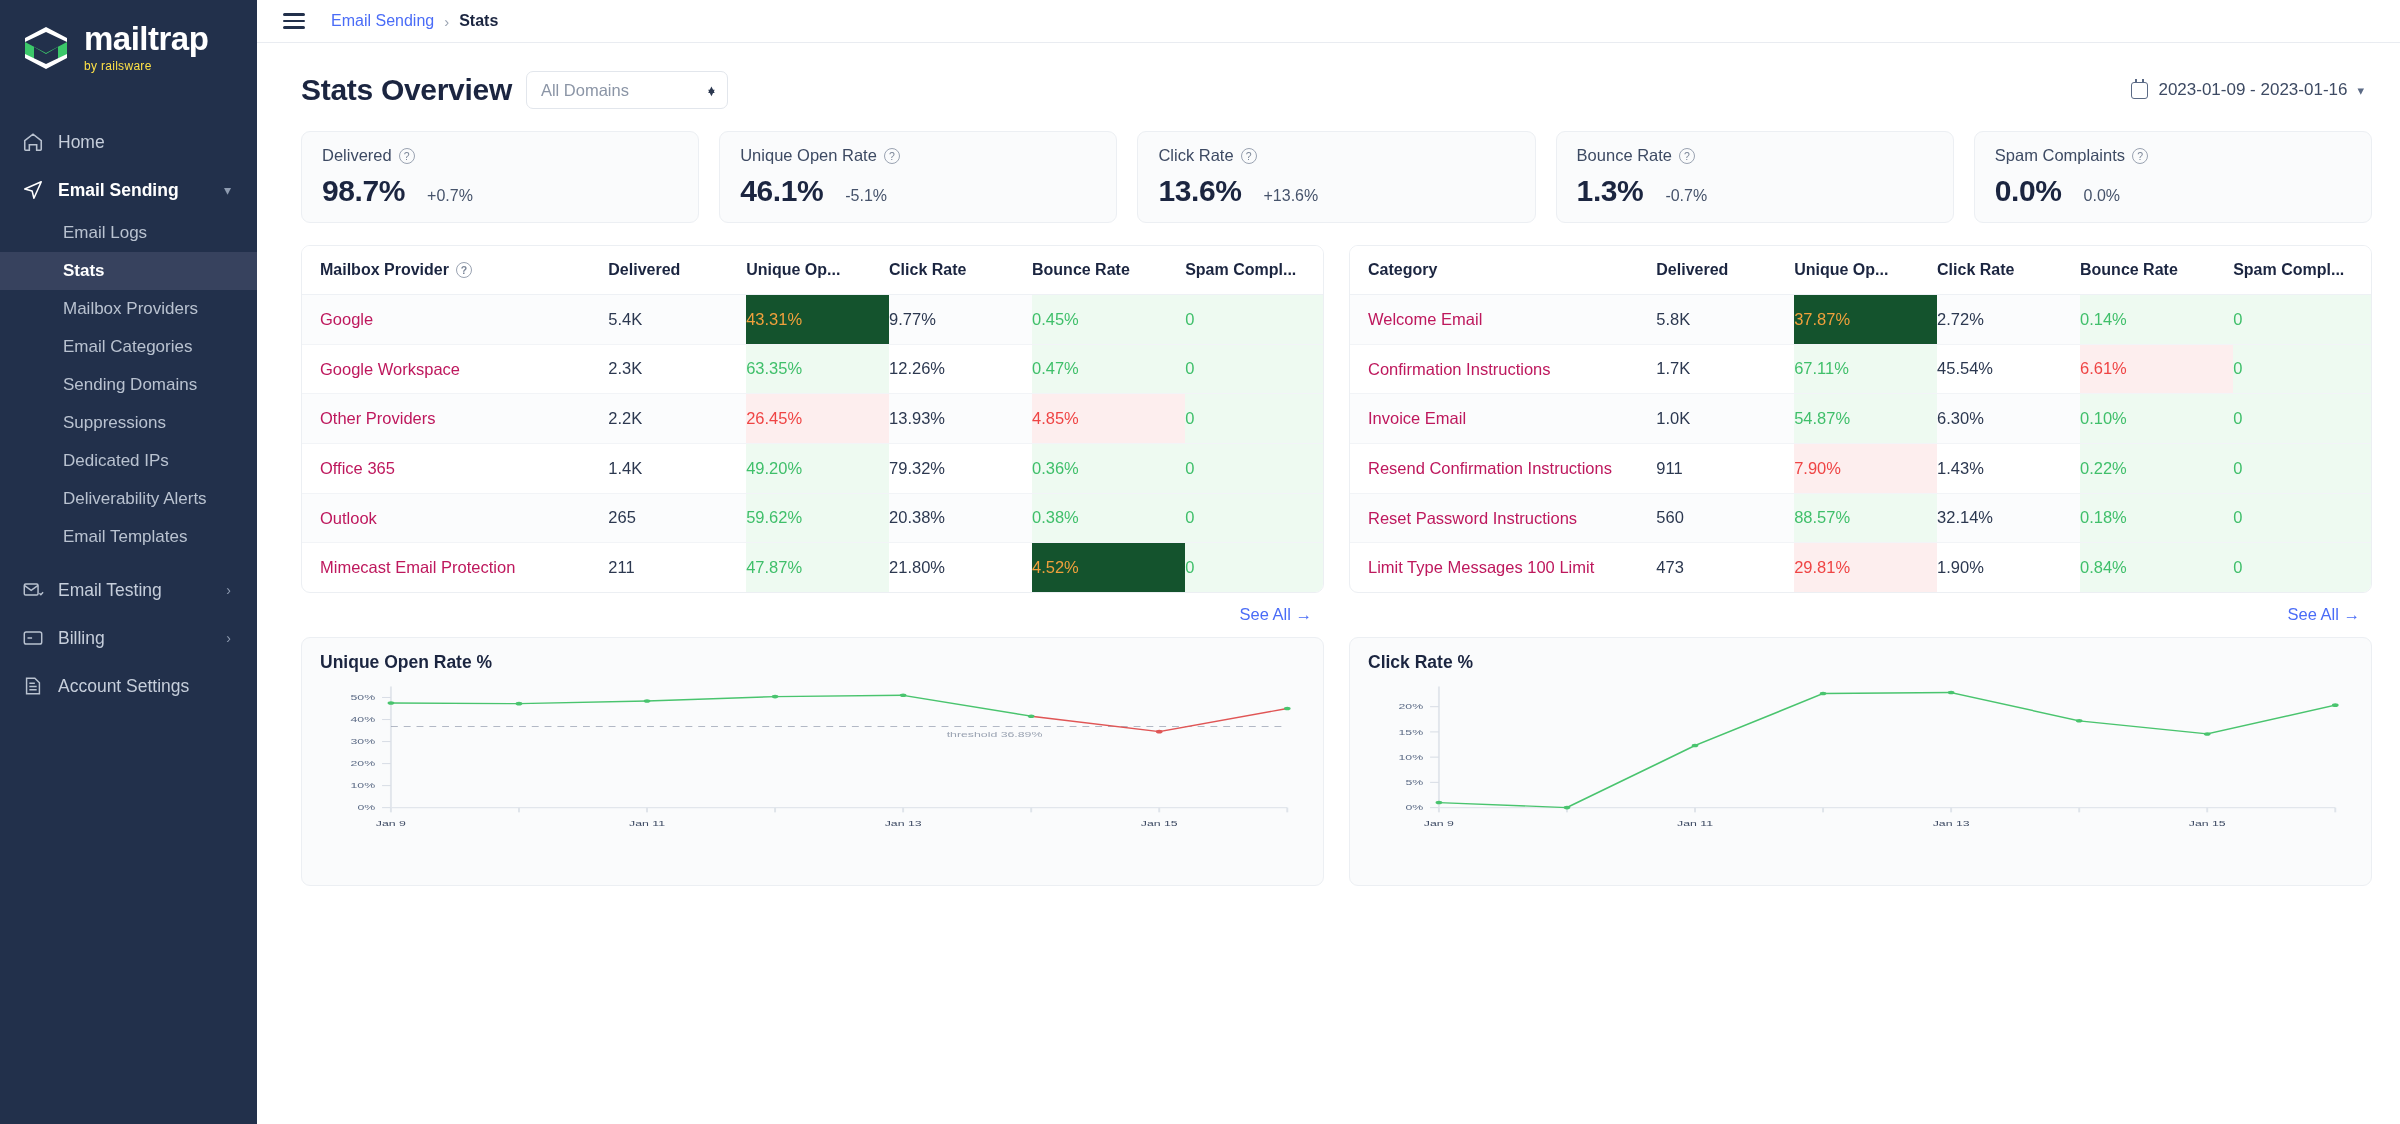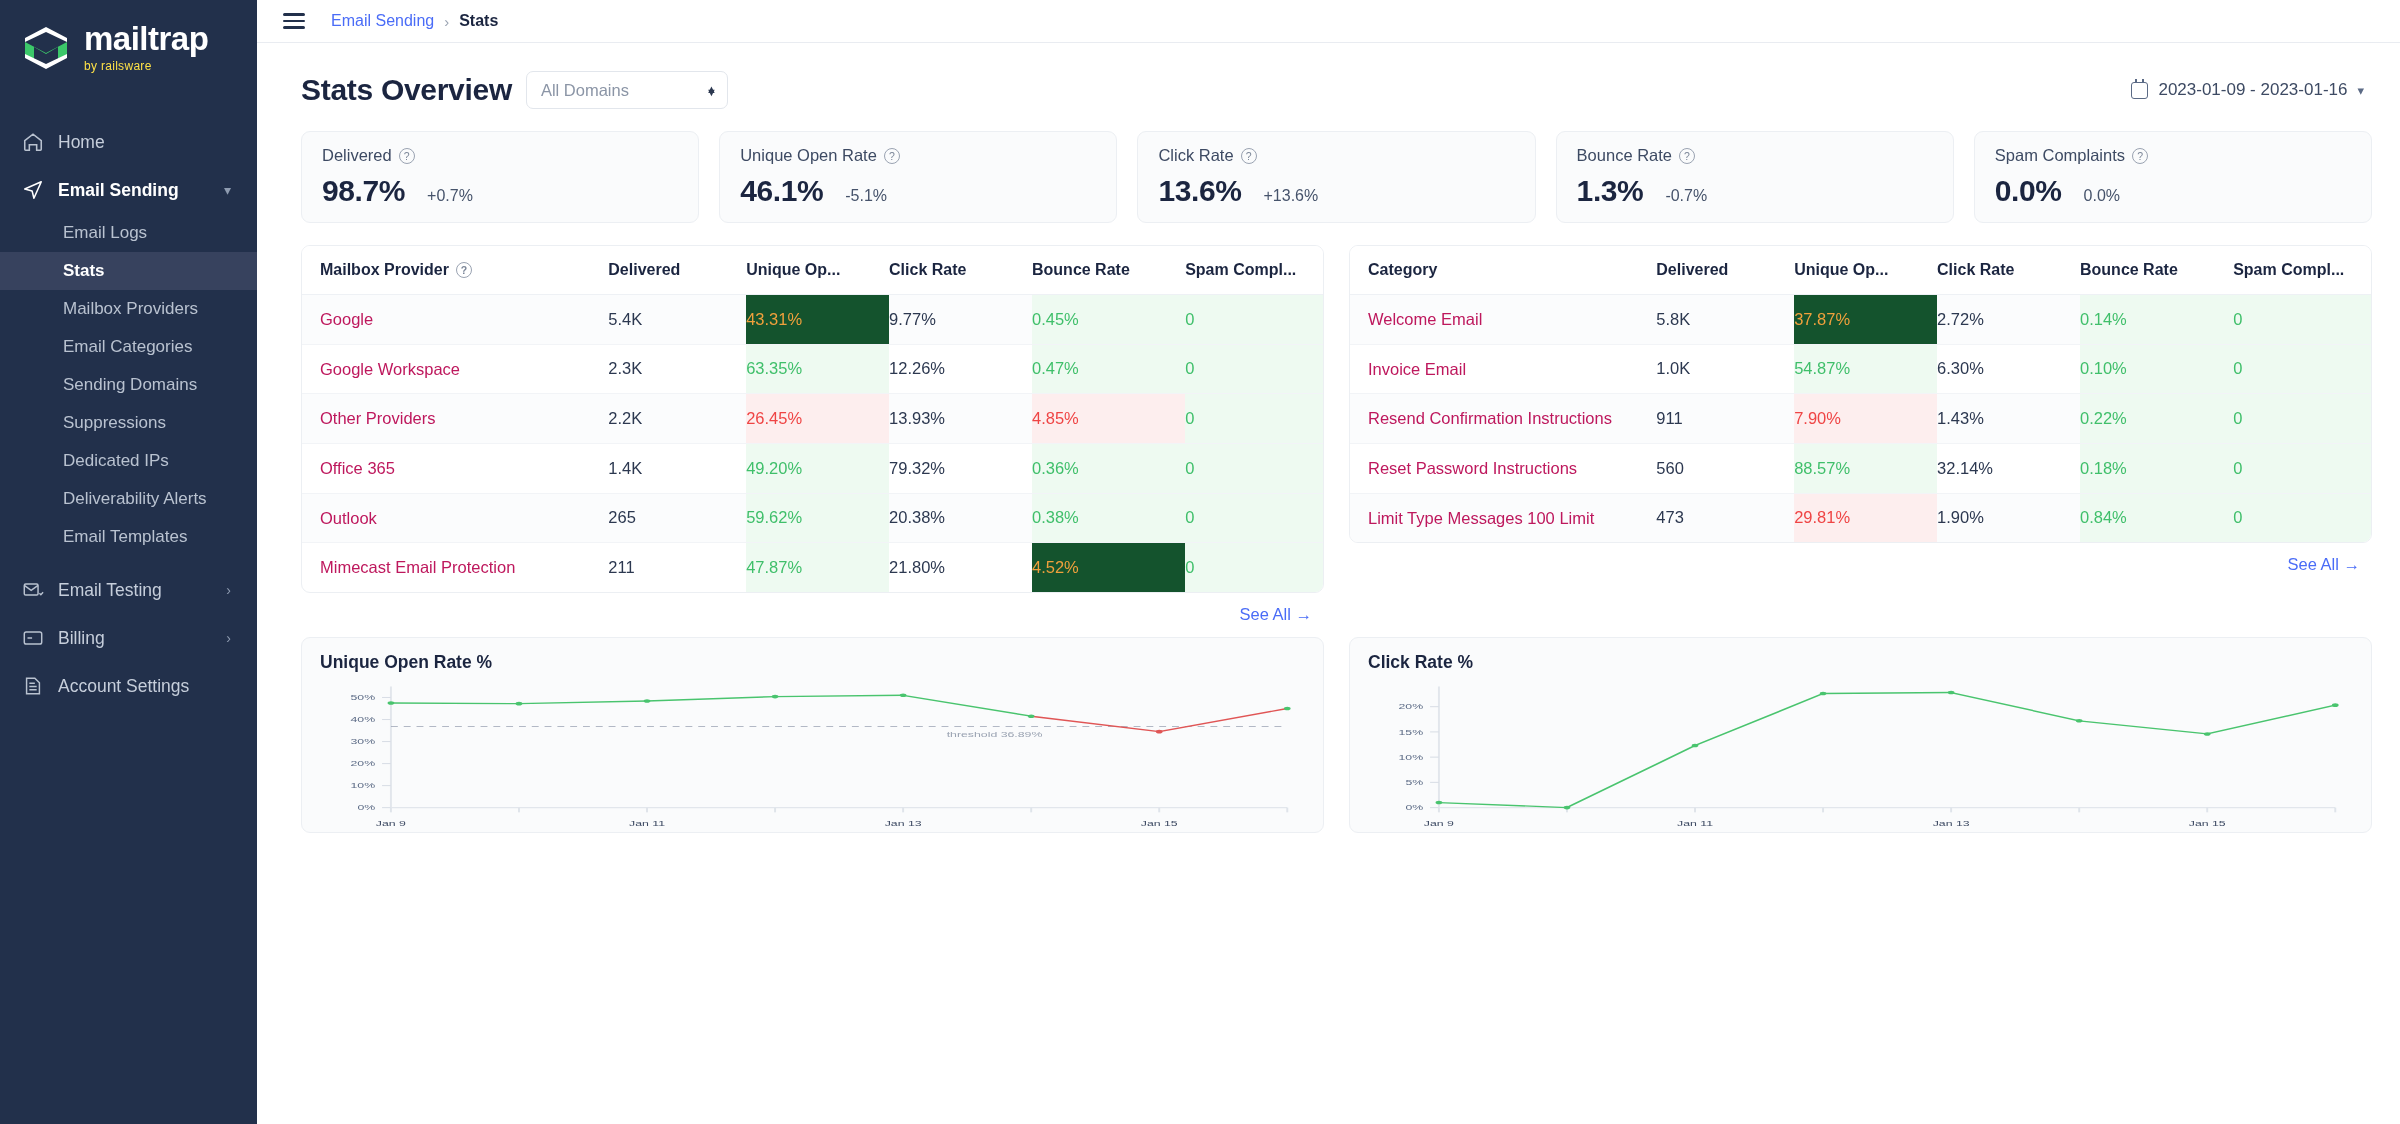--- a/index.html
+++ b/index.html
@@ -133,21 +133,21 @@
   .bg-bad  { background: #fdeeee; }
   .bg-none { background: transparent; }
   tbody tr:nth-child(odd) { background: #fbfcfd; }
 
   .seeall-wrap { display: flex; justify-content: flex-end; padding: 12px 12px 0 0; }
   .seeall { color: #4a6cf7; font-size: 16.5px; cursor: pointer; }
 
   
   .charts { display: flex; gap: 25px; margin-top: 13px; }
   .chartcard {
-    flex: 1; min-width: 0; height: 196px;
+    flex: 1; min-width: 0; height: 249px;
     background: #fafbfc; border: 1px solid #eceff3; border-radius: 9px;
     padding: 14px 18px 6px 18px;
   }
   .chart-title { font-size: 17.5px; font-weight: 700; color: #1b2540; }
   .chart-body { margin-top: 4px; height: 158px; }
   .chart-body svg { display: block; width: 100%; height: 100%; }
   .ytick { font-size: 12.5px; fill: #5b6a85; text-anchor: end; font-family: "Liberation Sans", sans-serif; }
   .xtick { font-size: 12.5px; fill: #3d4a63; text-anchor: middle; font-family: "Liberation Sans", sans-serif; }
   .thlabel { font-size: 12.5px; fill: #9aa3b2; font-family: "Liberation Sans", sans-serif; }
 </style>
@@ -450,20 +450,28 @@
                 <th>Spam Compl...</th>
               </tr>
             </thead>
             <tbody>
               <tr>
                 <td><span class="rowname">Welcome Email</span></td>
                 <td>5.8K</td>
                 <td class="m-warn bg-warn">37.87%</td>
                 <td class="m-plain bg-none">2.72%</td>
                 <td class="m-good bg-good">0.14%</td>
+                <td class="m-good bg-good">0</td>
+              </tr>
+              <tr>
+                <td><span class="rowname">Confirmation Instructions</span></td>
+                <td>1.7K</td>
+                <td class="m-good bg-good">67.11%</td>
+                <td class="m-plain bg-none">45.54%</td>
+                <td class="m-bad bg-bad">6.61%</td>
                 <td class="m-good bg-good">0</td>
               </tr>
               <tr>
                 <td><span class="rowname">Invoice Email</span></td>
                 <td>1.0K</td>
                 <td class="m-good bg-good">54.87%</td>
                 <td class="m-plain bg-none">6.30%</td>
                 <td class="m-good bg-good">0.10%</td>
                 <td class="m-good bg-good">0</td>
               </tr>

